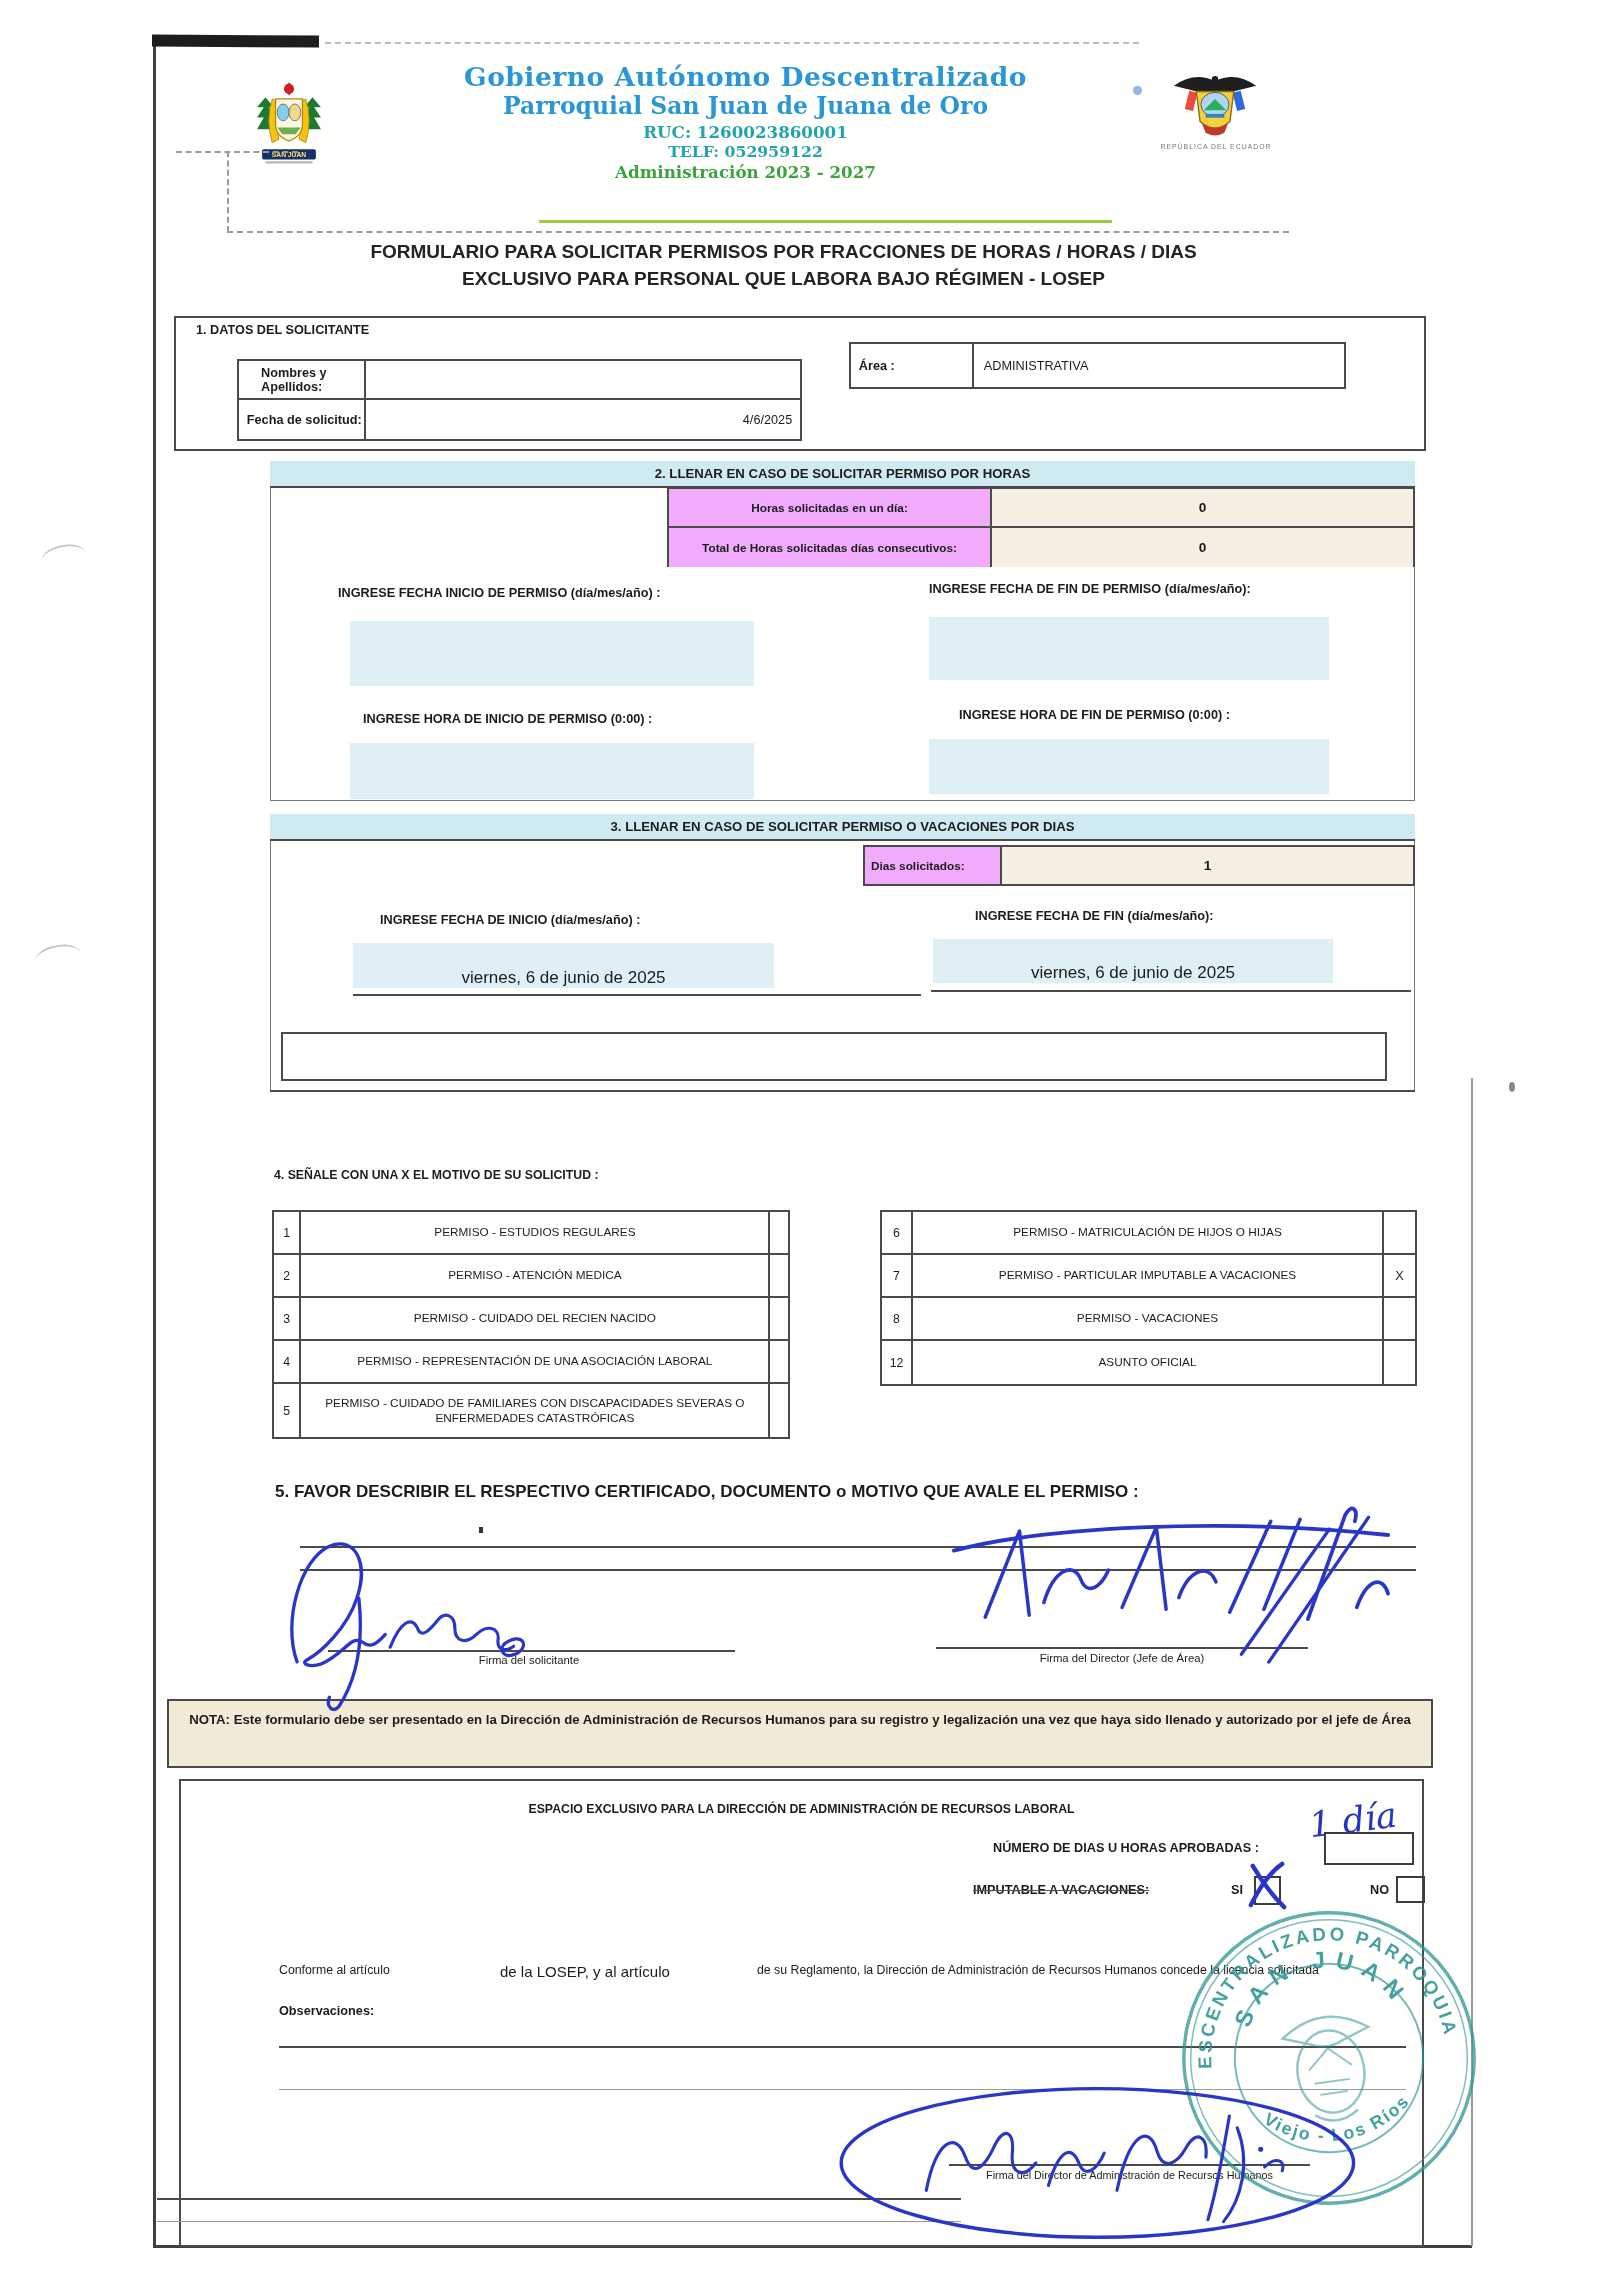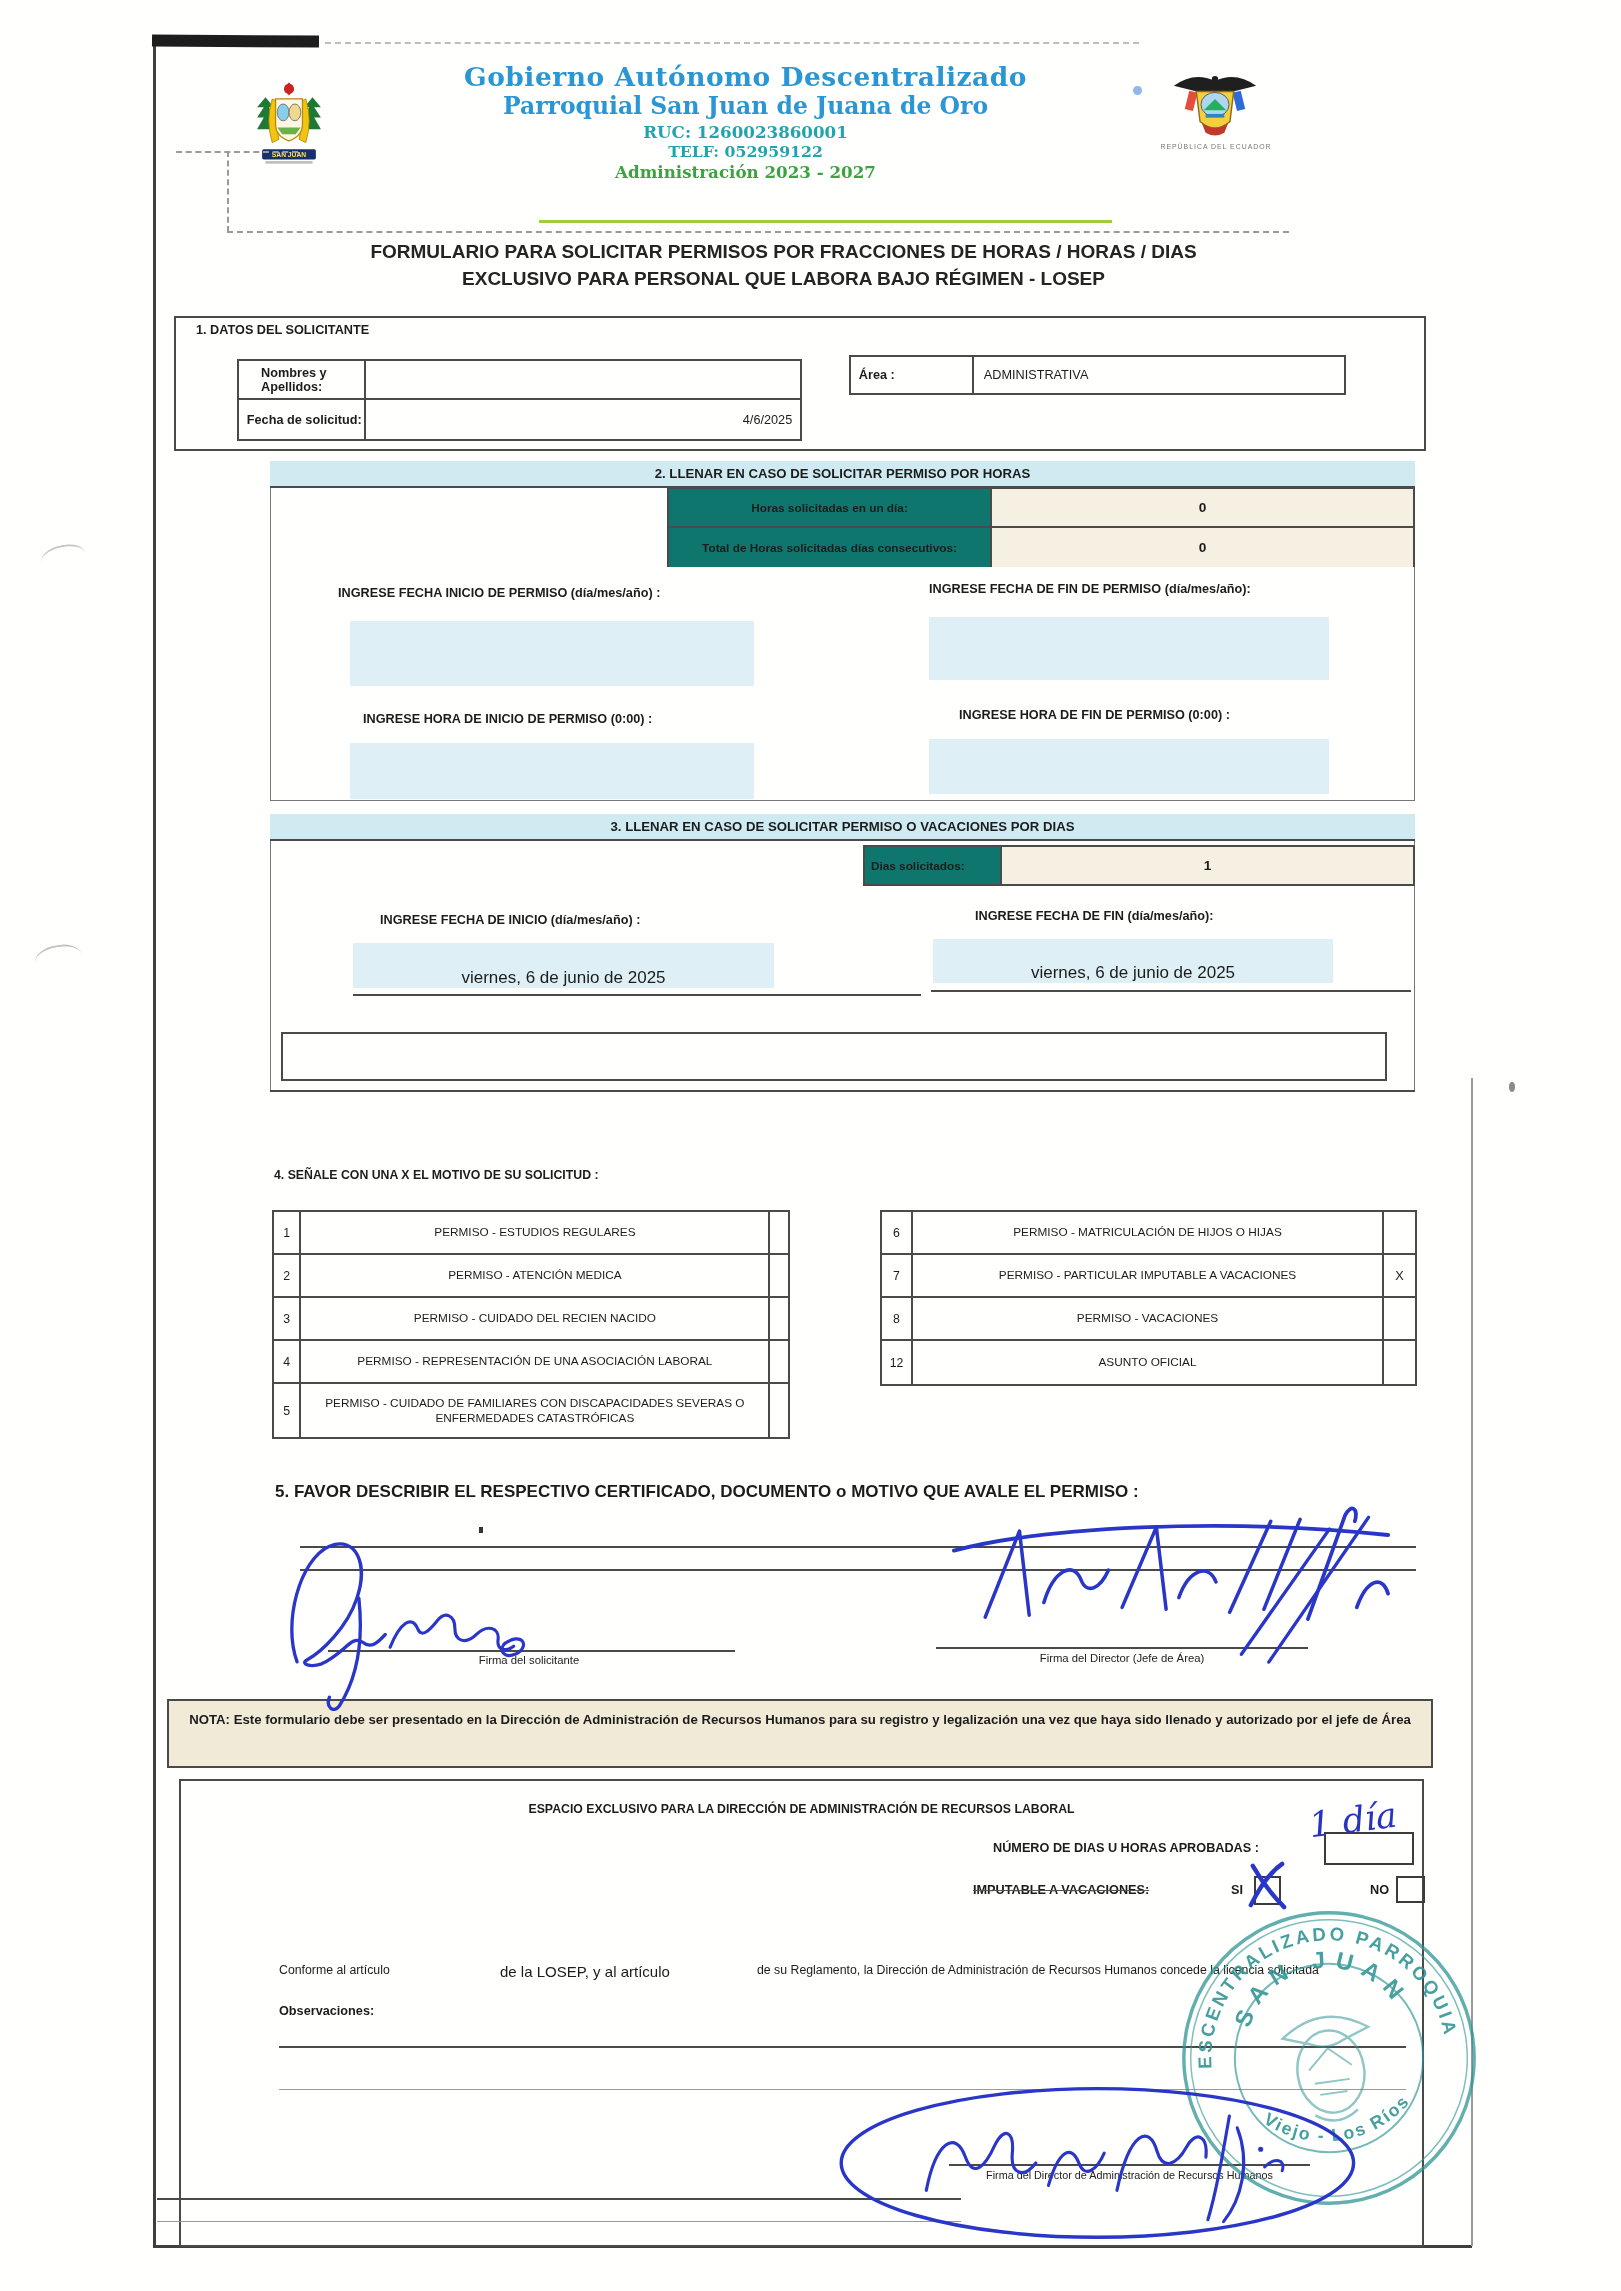--- a/index.html
+++ b/index.html
@@ -27,21 +27,21 @@
 .sec-label{font-size:12.7px;font-weight:700}
 .f-label{font-size:12.7px;font-weight:700}
 .f-val{font-size:12.7px}
 .ing{font-size:12.7px;font-weight:700}
 .cyanbar{background:#cfeaf0;border-bottom:2px solid #4a4a4a;display:flex;align-items:center;justify-content:center;font-size:13.2px;font-weight:700}
 .bluefield{background:#def0f5}
 
 .row40{height:39px;display:flex;border-bottom:2px solid #4a4a4a}
 .row40:last-child{border-bottom:none}
 .cell{display:flex;align-items:center}
-.beige{background:#0f766e}
+.beige{background:#f0abfc}
 .beige2{background:#f5f0e1}
 .mtable{border:2px solid #4a4a4a}
 .mrow{display:flex;border-bottom:2px solid #4a4a4a}
 .mrow:last-child{border-bottom:none}
 .mnum{display:flex;align-items:center;justify-content:center;font-size:12.3px;border-right:2px solid #4a4a4a}
 .mlabel{flex:1;display:flex;align-items:center;justify-content:center;text-align:center;font-size:11.8px;padding:0 7.8px;line-height:14.7px}
 .mmark{display:flex;align-items:center;justify-content:center;font-size:12.7px;font-weight:400;border-left:2px solid #4a4a4a}
 .notabox{background:#f0ead7;border:2px solid #4a4a4a;font-size:13.2px;font-weight:700;line-height:26.5px;text-align:center;padding-top:5.9px}
 .hand{font-family:"DejaVu Serif",serif;font-style:italic;color:#2834c0}
 .ink{stroke:#2936c8;fill:none;stroke-linecap:round;stroke-linejoin:round}
@@ -121,21 +121,21 @@
   <div class="abs box" style="left:237px;top:359px;width:565px;height:82px">
     <div class="row40">
       <div class="cell f-label" style="width:127px;border-right:2px solid #4a4a4a;padding-left:22px">Nombres y Apellidos:</div>
     </div>
     <div class="row40">
       <div class="cell f-label" style="width:127px;border-right:2px solid #4a4a4a;padding-left:7.8px">Fecha de solicitud:</div>
       <div class="cell f-val" style="flex:1;justify-content:flex-end;padding-right:7.8px">4/6/2025</div>
     </div>
   </div>
 
-  <div class="abs box" style="left:849px;top:355px;width:497px;height:40px;display:flex">
+  <div class="abs box" style="left:849px;top:342px;width:497px;height:47px;display:flex">
     <div class="cell f-label" style="width:123px;border-right:2px solid #4a4a4a;padding-left:7.8px">Área :</div>
     <div class="cell f-val" style="flex:1;padding-left:9.8px">ADMINISTRATIVA</div>
   </div>
 
   <div class="abs" style="left:270px;top:461px;width:1145px;height:340px;border:1.5px solid #777"></div>
   <div class="abs cyanbar" style="left:270px;top:461px;width:1145px;height:26.5px">
     <span>2. LLENAR EN CASO DE SOLICITAR PERMISO POR HORAS</span>
   </div>
 
   <div class="abs box" style="left:667px;top:487px;width:748px;height:80px">

